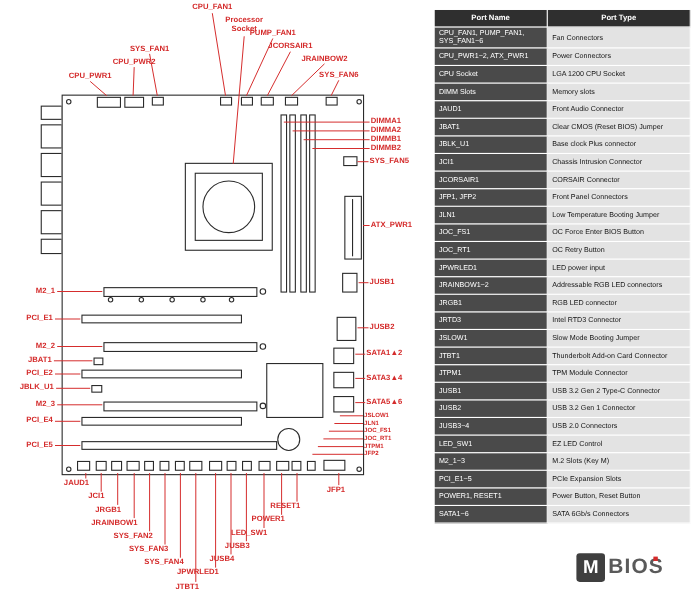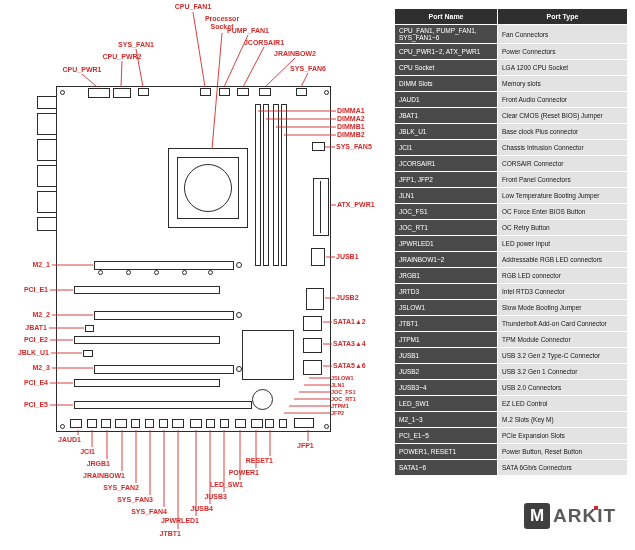--- a/index.html
+++ b/index.html
@@ -338,15 +338,15 @@
       </tr>
       <tr>
         <td class="name">SATA1~6</td>
         <td class="type">SATA 6Gb/s Connectors</td>
       </tr>
     </tbody>
 </table>
 
 <div class="logo">
   <span class="logo-m">M</span>
-  <span class="logo-text">ARKIT</span>
+  <span class="logo-text">BIOS</span>
   <span class="logo-dot"></span>
 </div>
 
 </body></html>

